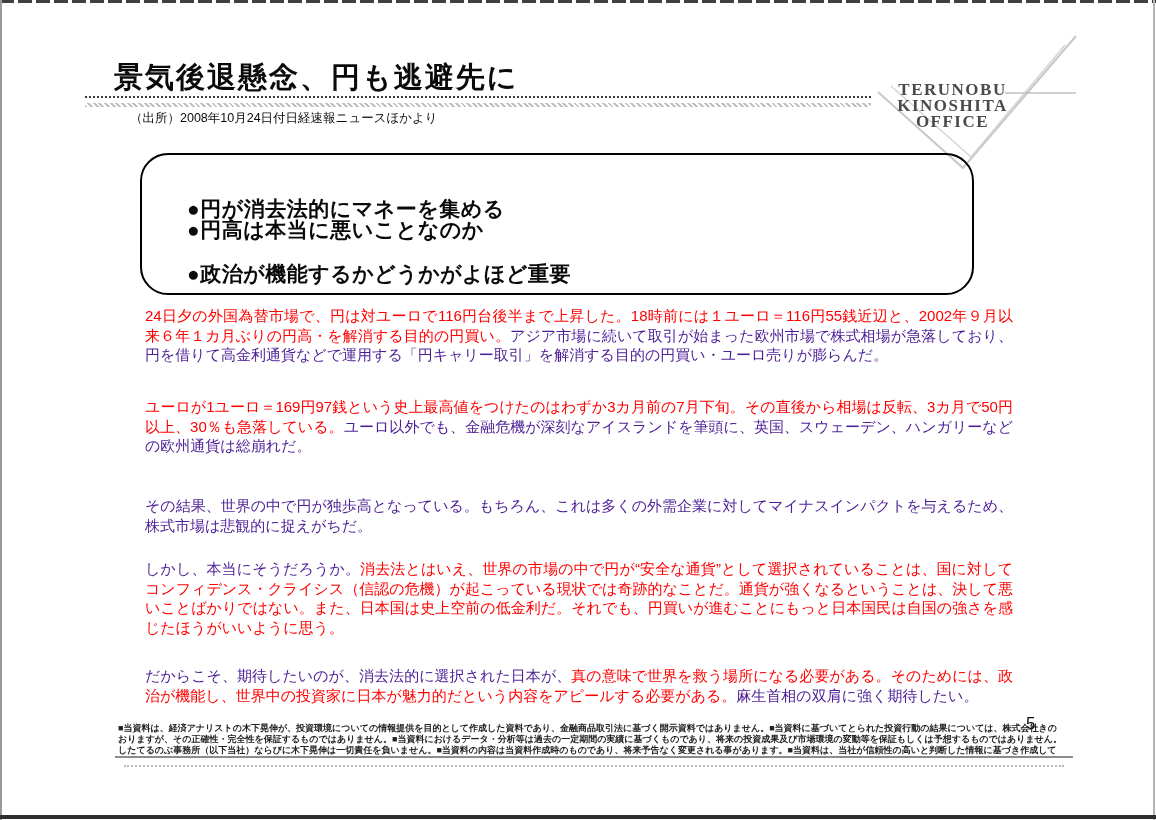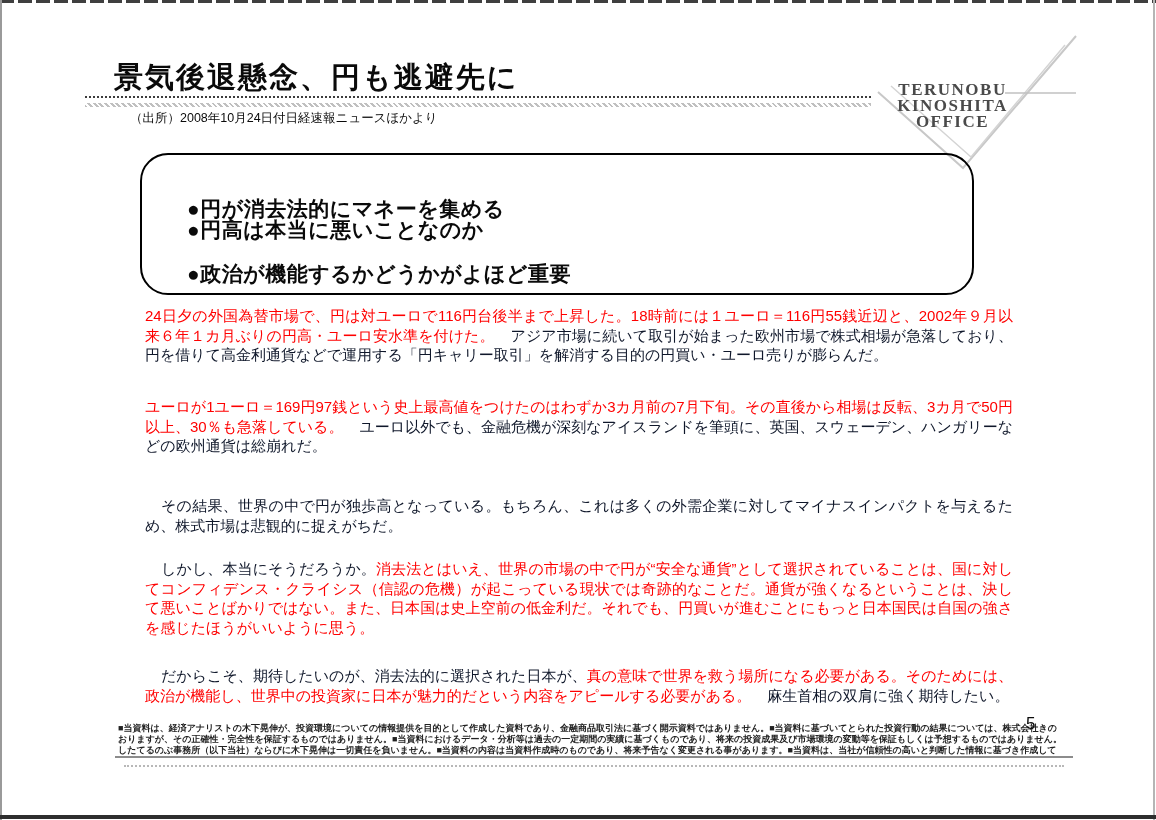--- a/index.html
+++ b/index.html
@@ -32,21 +32,21 @@
 
   .key-box{position:absolute;left:140px;top:153px;width:830px;height:138px;
     border:2.5px solid #000;border-radius:28px;background:transparent;}
   .key-item{position:absolute;left:45px;font-size:21px;font-weight:bold;color:#0a0a0a;white-space:nowrap;letter-spacing:0.5px;}
   .key-item.k0{top:24px;margin-top:16px;} .key-item.k1{top:61px;} .key-item.k2{top:105px;}
 
   .para{position:absolute;left:145px;width:868px;font-size:15px;line-height:19.5px;
     text-align:justify;color:#111;}
   .p1{top:306px;} .p2{top:397px;} .p3{top:496px;} .p4{top:559px;} .p5{top:666px;}
   .red{color:#ff0000;}
-  .blk{color:#0f172a;margin-left:16px;}
+  .blk{color:#4c1d95;}
 
   .disclaimer{position:absolute;left:118px;top:723px;width:900px;font-size:9px;line-height:10.8px;
     color:#222;font-weight:bold;white-space:nowrap;}
   .footer-line-1{position:absolute;left:115px;top:756px;width:958px;height:2px;background:#8c8c8c;}
   .footer-line-2{position:absolute;left:124px;top:765px;width:940px;height:0;border-top:2px dotted #b8b8b8;}
   .page-number{position:absolute;left:1026px;top:714px;font-size:17px;color:#0a0a0a;}
 </style>
 </head>
 <body>
 
@@ -72,21 +72,21 @@
     <div>KINOSHITA</div>
     <div>OFFICE</div>
   </div>
 
   <div class="key-box">
     <div class="key-item k0">●円が消去法的にマネーを集める</div>
     <div class="key-item k1">●円高は本当に悪いことなのか</div>
     <div class="key-item k2">●政治が機能するかどうかがよほど重要</div>
   </div>
 
-  <div class="para p1"><span class="red">24日夕の外国為替市場で、円は対ユーロで116円台後半まで上昇した。18時前には１ユーロ＝116円55銭近辺と、2002年９月以来６年１カ月ぶりの円高・ユーロ安水準を付けた。</span><span class="blk">アジア市場に続いて取引が始まった欧州市場で株式相場が急落しており、円を借りて高金利通貨などで運用する「円キャリー取引」を解消する目的の円買い・ユーロ売りが膨らんだ。</span></div>
+  <div class="para p1"><span class="red">24日夕の外国為替市場で、円は対ユーロで116円台後半まで上昇した。18時前には１ユーロ＝116円55銭近辺と、2002年９月以来６年１カ月ぶりの円高・を解消する目的の円買い。</span><span class="blk">アジア市場に続いて取引が始まった欧州市場で株式相場が急落しており、円を借りて高金利通貨などで運用する「円キャリー取引」を解消する目的の円買い・ユーロ売りが膨らんだ。</span></div>
 
   <div class="para p2"><span class="red">ユーロが1ユーロ＝169円97銭という史上最高値をつけたのはわずか3カ月前の7月下旬。その直後から相場は反転、3カ月で50円以上、30％も急落している。</span><span class="blk">ユーロ以外でも、金融危機が深刻なアイスランドを筆頭に、英国、スウェーデン、ハンガリーなどの欧州通貨は総崩れだ。</span></div>
 
   <div class="para p3"><span class="blk">その結果、世界の中で円が独歩高となっている。もちろん、これは多くの外需企業に対してマイナスインパクトを与えるため、株式市場は悲観的に捉えがちだ。</span></div>
 
   <div class="para p4"><span class="blk">しかし、本当にそうだろうか。</span><span class="red">消去法とはいえ、世界の市場の中で円が“安全な通貨”として選択されていることは、国に対してコンフィデンス・クライシス（信認の危機）が起こっている現状では奇跡的なことだ。通貨が強くなるということは、決して悪いことばかりではない。また、日本国は史上空前の低金利だ。それでも、円買いが進むことにもっと日本国民は自国の強さを感じたほうがいいように思う。</span></div>
 
   <div class="para p5"><span class="blk">だからこそ、期待したいのが、消去法的に選択された日本が、</span><span class="red">真の意味で世界を救う場所になる必要がある。そのためには、政治が機能し、世界中の投資家に日本が魅力的だという内容をアピールする必要がある。</span><span class="blk">麻生首相の双肩に強く期待したい。</span></div>
 
   <div class="disclaimer">

